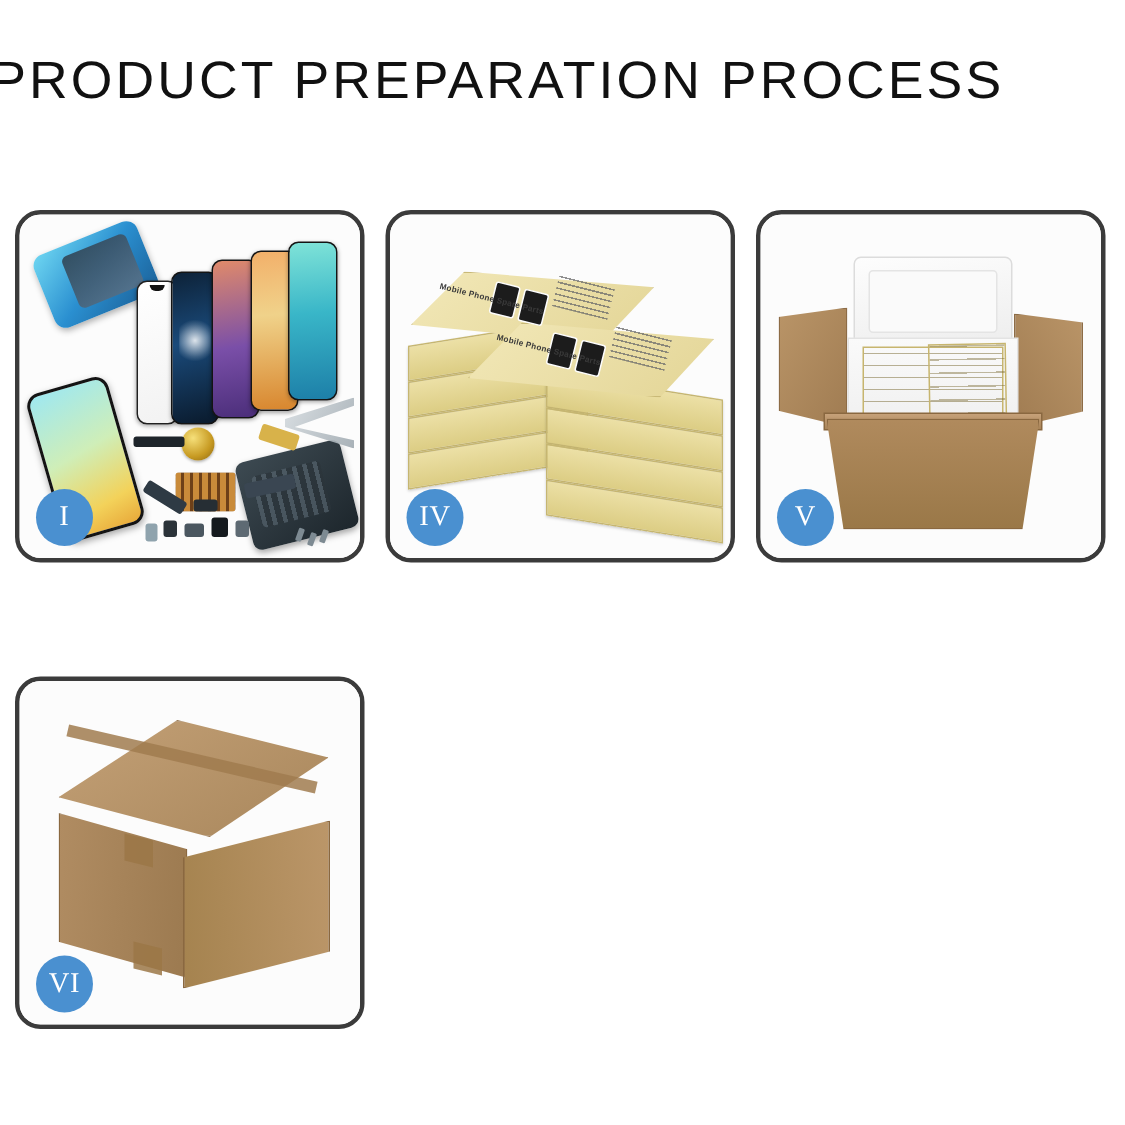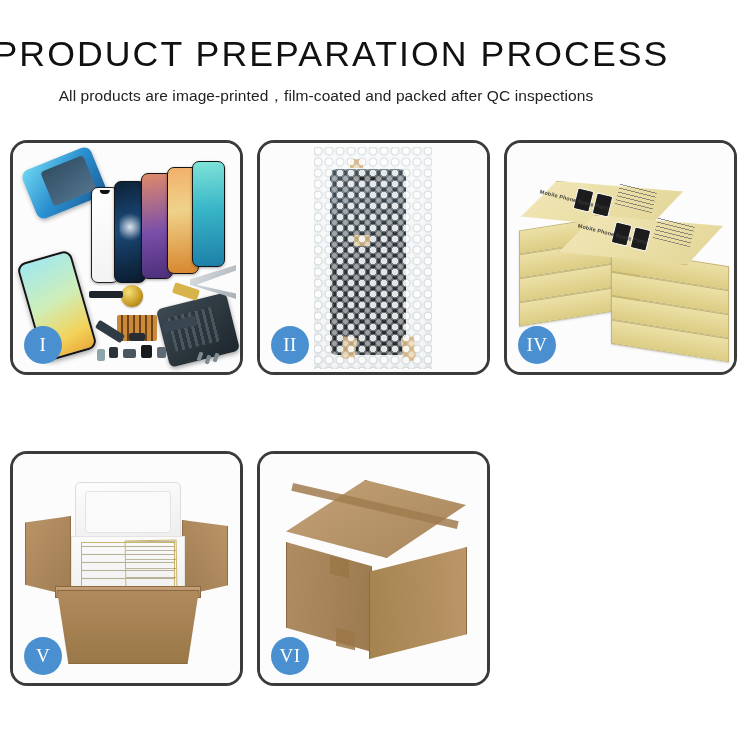--- a/index.html
+++ b/index.html
@@ -241,21 +241,20 @@
   .ct1{left:70px;top:104px;width:19px;height:18px;transform:skewY(14deg);}
   .ct2{left:76px;top:176px;width:19px;height:18px;transform:skewY(14deg);}
 </style>
 </head>
 <body>
 
 <div class="page">
 
   <div class="header">
     <div class="title">PRODUCT PREPARATION PROCESS</div>
-    <div class="subtitle">All products are image-printed，film-coated and packed after QC inspections</div>
   </div>
 
   <div class="grid">
 
     <div class="panel p1">
       <div class="stage">
         <div class="blue-part"></div>
         <div class="phone-row">
           <div class="ph ph1">
               <span class="ph-notch"></span>
@@ -284,34 +283,20 @@
         <div class="tweezer"></div>
         <div class="screws">
           <i style="left:0;top:0"></i>
             <i style="left:8px;top:3px"></i>
             <i style="left:16px;top:1px"></i>
         </div>
       </div>
       <div class="badge">I</div>
     </div>
 
-    <div class="panel p2">
-      <div class="stage">
-        <div class="bubble-bag">
-          <div class="bb-inner-screen"></div>
-          <div class="tape tp1"></div>
-          <div class="tape tp2"></div>
-          <div class="tape tp3"></div>
-          <div class="tape tp4"></div>
-          <div class="bubbles"></div>
-          <div class="bubbles2"></div>
-        </div>
-      </div>
-      <div class="badge">II</div>
-    </div>
 
 
     <div class="panel p4">
       <div class="stage">
         <div class="stack">
           <div class="sbox sb-l1"></div>
           <div class="sbox sb-l2"></div>
           <div class="sbox sb-l3"></div>
           <div class="sbox sb-l4"></div>
           <div class="sbox sb-r1"></div>

